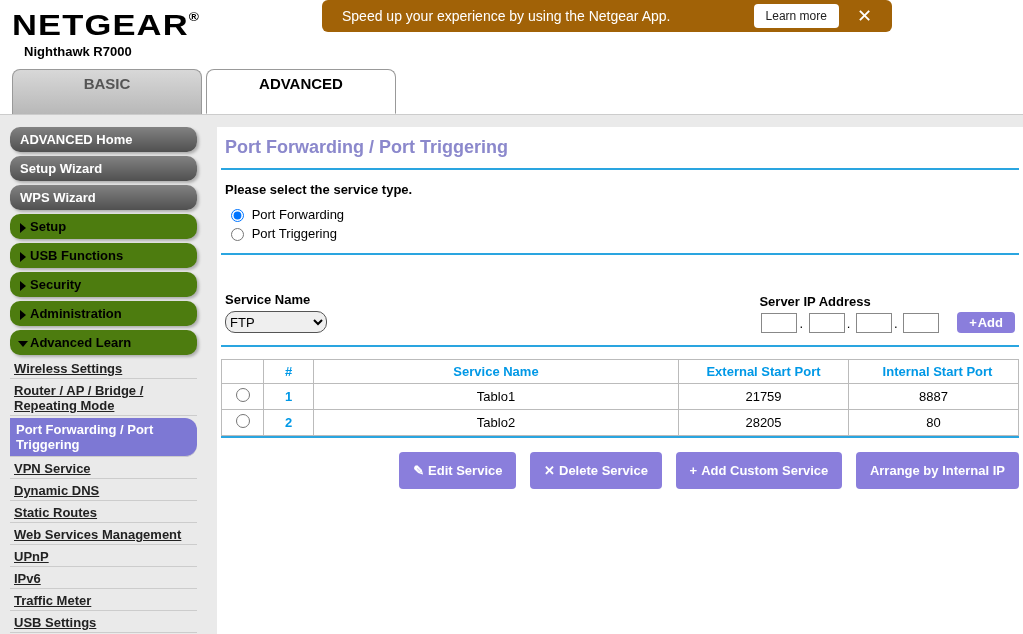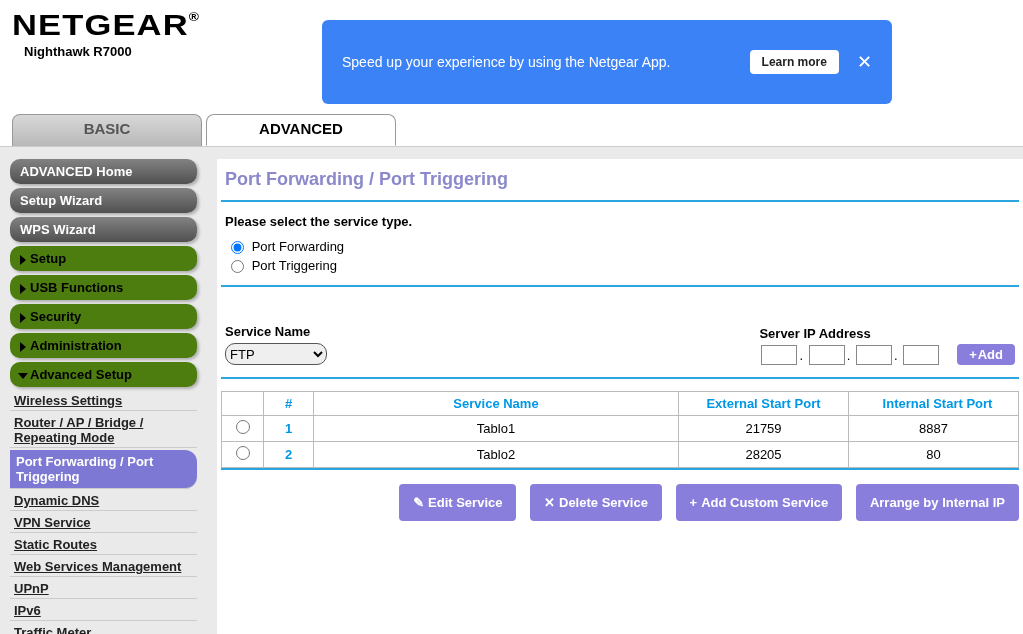--- a/index.html
+++ b/index.html
@@ -3,26 +3,26 @@
 <meta charset="utf-8">
 <style>
   * { box-sizing: border-box; margin: 0; padding: 0; }
   body { font-family: Arial, Helvetica, sans-serif; font-size: 13px; background: #fff; color: #000; width: 1023px; }
   
   .header { display: flex; align-items: flex-start; padding: 0 12px 10px 12px; }
   .logo-block { padding-top: 8px; width: 310px; }
   .logo { font-family: Arial, sans-serif; font-weight: 900; font-size: 30px; letter-spacing: 1px; transform: scaleX(1.15); transform-origin: left; position: relative; }
   .logo .reg { font-size: 12px; vertical-align: top; position: relative; top: 2px; }
   .subtitle { font-size: 13px; font-weight: bold; margin-top: 2px; margin-left: 12px; }
-  .notif-bar { flex: 0 0 570px; margin-top: 20px; background: #3b82f6; color: #fff; border-radius: 6px; padding: 30px 20px; display: flex; align-items: center; justify-content: space-between; font-size: 14px; }
-  .notif-bar .learnmore-btn { background: #fff; color: #222; border-radius: 4px; padding: 5px 12px; font-size: 12px; cursor: pointer; font-weight: bold; }
+  .notif-bar { flex: 0 0 570px; margin-top: 0; background: #a16207; color: #fff; border-radius: 6px; padding: 4px 20px; display: flex; align-items: center; justify-content: space-between; font-size: 14px; }
+  .notif-bar .learnmore-btn { background: #fff; color: #222; border-radius: 4px; padding: 5px 12px; font-size: 12px; cursor: pointer; }
   .notif-bar .close-btn { color: #fff; font-size: 18px; margin-left: 18px; cursor: pointer; }
   
   .tabs { display: flex; padding-left: 12px; }
-  .tab { width: 190px; height: 32px; line-height: 28px; text-align: center; font-weight: bold; font-size: 15px; border-radius: 8px 8px 0 0; border: 1px solid #999; margin-right: 4px; cursor: pointer; }
+  .tab { width: 190px; height: 45px; line-height: 28px; text-align: center; font-weight: bold; font-size: 15px; border-radius: 8px 8px 0 0; border: 1px solid #999; margin-right: 4px; cursor: pointer; }
   .tab.basic { background: linear-gradient(#d8d8d8,#b8b8b8); color: #555; border-bottom: none; }
   .tab.advanced { background: #fff; color: #000; border-bottom: 1px solid #fff; z-index: 2; position: relative; }
   
   .main-area { display: flex; background: #eaeaea; border-top: 1px solid #ccc; min-height: 530px; }
   
   .sidebar { width: 205px; padding: 12px 8px 12px 10px; }
   .side-item { background: linear-gradient(#828282,#505050); color: #fff; border-radius: 10px; padding: 5px 10px; margin-bottom: 4px; font-size: 13px; font-weight: bold; cursor: pointer; box-shadow: 2px 2px 3px rgba(0,0,0,0.25); }
   .side-collapse { background: #4d7c0f; color: #000; border-radius: 10px; padding: 5px 10px; margin-bottom: 4px; font-size: 13px; font-weight: bold; cursor: pointer; box-shadow: 2px 2px 3px rgba(0,0,0,0.25); position: relative; }
   .side-collapse .arrow { display:inline-block; width:0;height:0;border-top:5px solid transparent;border-bottom:5px solid transparent;border-left:6px solid #000; margin-right:4px; vertical-align: middle;}
   .side-collapse.expanded .arrow { transform: rotate(90deg); }
@@ -80,27 +80,27 @@
 <div class="main-area">
 
   <div class="sidebar">
     <div class="side-item">ADVANCED Home</div>
     <div class="side-item">Setup Wizard</div>
     <div class="side-item">WPS Wizard</div>
     <div class="side-collapse"><span class="arrow"></span><span>Setup</span></div>
     <div class="side-collapse"><span class="arrow"></span><span>USB Functions</span></div>
     <div class="side-collapse"><span class="arrow"></span><span>Security</span></div>
     <div class="side-collapse"><span class="arrow"></span><span>Administration</span></div>
-    <div class="side-collapse expanded"><span class="arrow"></span><span>Advanced Setup</span></div>
+    <div class="side-collapse expanded"><span class="arrow"></span><span>Advanced Learn</span></div>
     <div class="sub-list">
       <a>Wireless Settings</a>
       <a>Router / AP / Bridge / Repeating Mode</a>
       <a class="selected">Port Forwarding / Port Triggering</a>
+      <a>VPN Service</a>
       <a>Dynamic DNS</a>
-      <a>VPN Service</a>
       <a>Static Routes</a>
       <a>Web Services Management</a>
       <a>UPnP</a>
       <a>IPv6</a>
       <a>Traffic Meter</a>
       <a>USB Settings</a>
 
     </div>
   </div>
 

